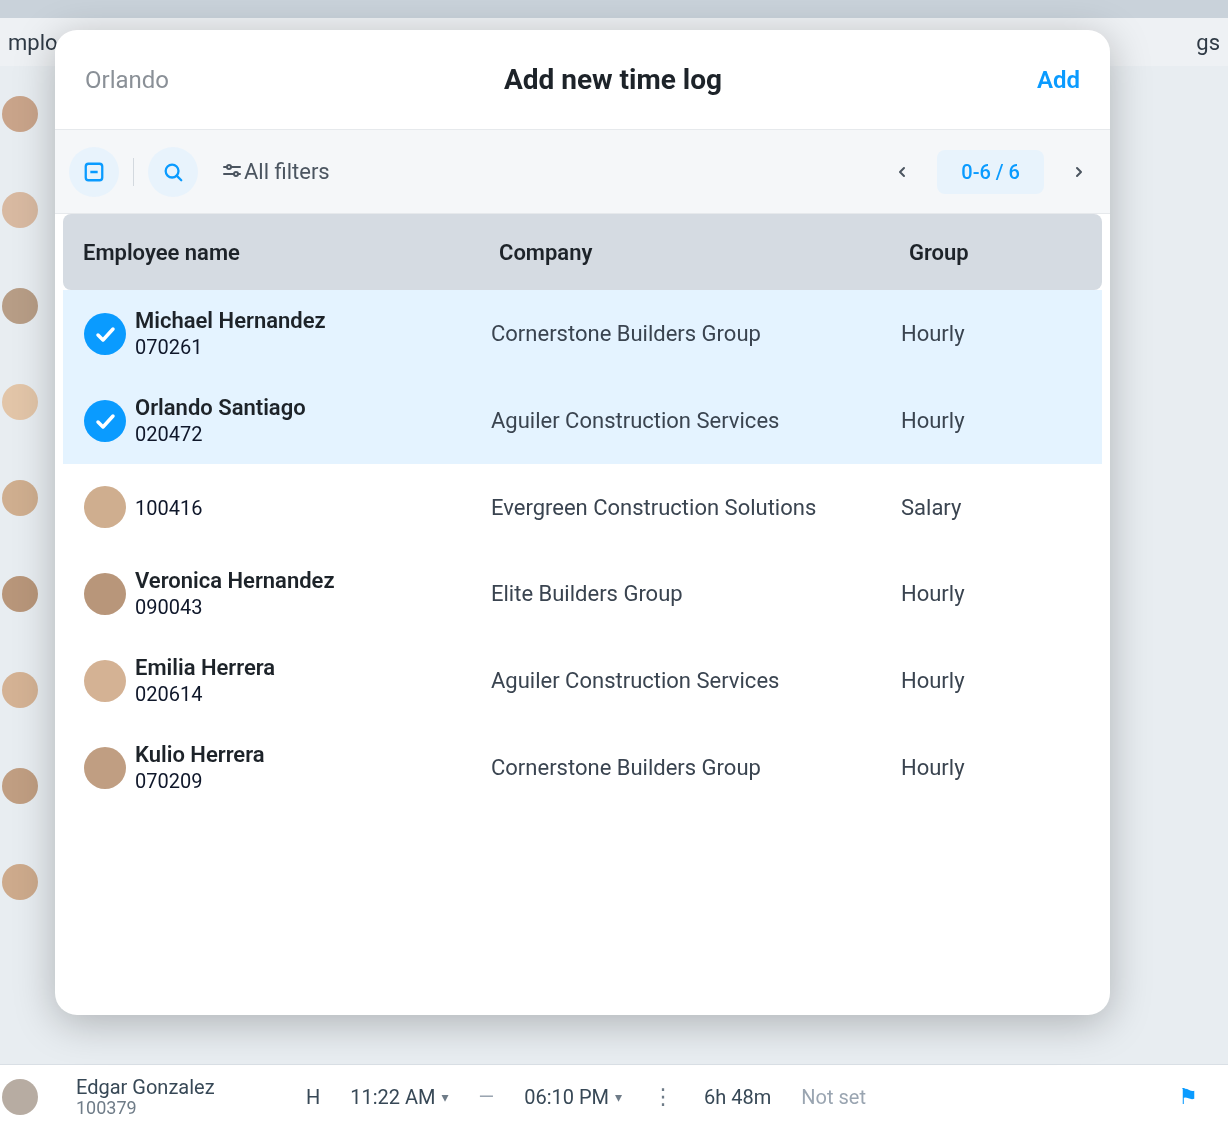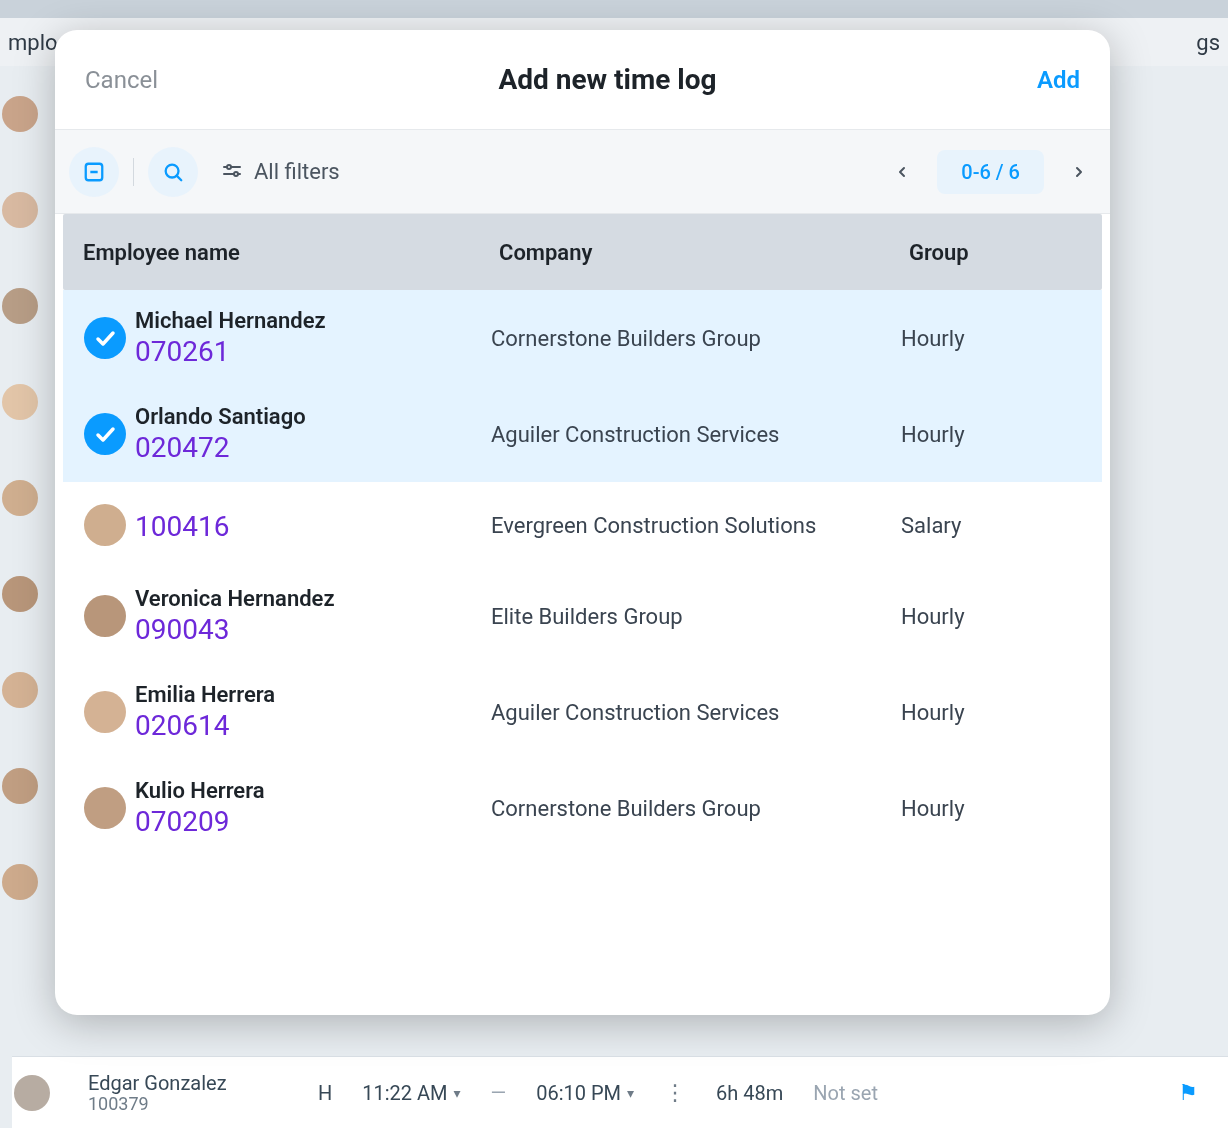--- a/index.html
+++ b/index.html
@@ -5,62 +5,62 @@
   * { box-sizing: border-box; margin: 0; padding: 0; }
   html, body { width: 1228px; height: 1128px; font-family: -apple-system, BlinkMacSystemFont, "Segoe UI", Roboto, Helvetica, Arial, sans-serif; background: #e8edf1; overflow: hidden; color: #1d2329; }
 
   
   .bg { position: absolute; inset: 0; }
   .bg-top { height: 18px; background: #c9d2da; }
   .bg-header { height: 48px; background: #eef1f4; display: flex; align-items: center; padding: 0 8px; font-size: 22px; color: #2f3a45; }
   .bg-header .right { margin-left: auto; }
   .bg-list { position: absolute; left: 0; top: 66px; width: 40px; bottom: 0; display: flex; flex-direction: column; }
   .bg-avatar { width: 36px; height: 36px; border-radius: 50%; margin: 30px 0 30px 2px; background: #b7aca2; }
-  .bg-bottom { position: absolute; left: 12px; right: 0; bottom: 0; height: 72px; background: #fff; border-top: 1px solid #d9dfe5; display: flex; align-items: center; padding-left: 48px; gap: 30px; font-size: 20px; color: #374856; }
+  .bg-bottom { position: absolute; left: 0; right: 0; bottom: 0; height: 64px; background: #fff; border-top: 1px solid #d9dfe5; display: flex; align-items: center; padding-left: 48px; gap: 30px; font-size: 20px; color: #374856; }
   .bg-bottom .avatar { width: 36px; height: 36px; border-radius: 50%; background: #b7aca2; margin-left: -46px; margin-right: 8px; }
   .bg-bottom .name-col { display:flex; flex-direction:column; line-height:1.1; min-width:200px;}
   .bg-bottom .name-col .id { color:#6f7c88; font-size:18px;}
   .bg-bottom .sep { color:#9aa5b1; }
   .bg-bottom .chev { font-size:14px; color:#6f7c88;}
   .bg-bottom .dots { color:#6f7c88; font-size:22px;}
   .bg-bottom .notset { color:#9aa5b1; }
   .bg-bottom .flag { color:#0a9bff; font-size:22px; margin-left:auto; margin-right:30px;}
 
   
   .modal { position: absolute; left: 55px; top: 30px; width: 1055px; height: 985px; background: #fff; border-radius: 22px; box-shadow: 0 8px 40px rgba(0,0,0,0.25); display: flex; flex-direction: column; overflow: hidden; }
 
   .modal-header { height: 100px; display: flex; align-items: center; padding: 0 30px; border-bottom: 1px solid #e6e9ec; }
   .cancel { color: #8a9097; font-size: 24px; cursor: pointer; }
   .title { flex: 1; text-align: center; font-size: 28px; font-weight: 700; color: #1d2329; margin-left: 20px; }
   .add { color: #0a9bff; font-size: 24px; font-weight: 600; cursor: pointer; }
 
   .toolbar { height: 84px; background: #f5f7f9; border-bottom: 1px solid #e6e9ec; display: flex; align-items: center; padding: 0 14px; gap: 14px; }
   .icon-btn { width: 50px; height: 50px; border-radius: 50%; display: inline-flex; align-items: center; justify-content: center; color: #0a9bff; background: #e8f3fc; cursor: pointer; }
   .divider { width: 1px; height: 28px; background: #d3d9df; }
-  .filters { display: inline-flex; align-items: center; gap: 10px; color: #4b5560; font-size: 22px; margin-left: 8px; cursor: pointer; }
+  .filters { display: inline-flex; align-items: center; color: #4b5560; font-size: 22px; margin-left: 8px; cursor: pointer; }
   .filters svg { color: #4b5560; }
   .spacer { flex: 1; }
   .page-nav { display: inline-flex; align-items: center; gap: 18px; }
   .chevron { width: 34px; height: 34px; display:inline-flex; align-items:center; justify-content:center; color:#4b5560; cursor:pointer; }
   .page-pill { background: #e8f3fc; color: #0a9bff; font-size: 20px; font-weight: 500; padding: 10px 24px; border-radius: 8px; }
 
-  .col-header { height: 76px; background: #d5dbe2; display: flex; align-items: center; padding-left: 20px; font-size: 22px; font-weight: 600; color: #1d2329; margin: 0 8px; border-radius: 2px; }
+  .col-header { height: 76px; background: #d5dbe2; display: flex; align-items: center; padding-left: 20px; font-size: 22px; font-weight: 600; color: #1d2329; margin: 0 8px; border-radius: 8px; }
   .col-header .c1 { width: 416px; }
   .col-header .c2 { width: 410px; }
   .col-header .c3 { flex: 1; }
 
   .rows { flex: 1; overflow: auto; padding: 0 8px; }
   .row { display: flex; align-items: center; padding: 18px 12px; min-height: 86px; cursor:pointer; }
   .row.selected { background: #e4f3ff; }
   .avatar-cell { width: 60px; display:flex; align-items:center; justify-content:center; }
   .avatar { width: 42px; height: 42px; border-radius: 50%; background: #c2b8ae; background-size: cover; background-position: center; }
   .check { width: 42px; height: 42px; border-radius: 50%; background: #0a9bff; display:inline-flex; align-items:center; justify-content:center; color:#fff; }
   .name-cell { width: 356px; padding-right: 10px; }
   .name-cell .ename { font-size: 22px; font-weight: 600; color: #1d2329; }
-  .name-cell .eid { font-size: 28px; color: #6d28d9; margin-top: 2px; }
+  .name-cell .eid { font-size: 20px; color: #0f172a; margin-top: 2px; }
   .company-cell { width: 410px; font-size: 22px; color: #3a4450; padding-right: 18px; }
   .type-cell { flex: 1; font-size: 22px; color: #3a4450; }
 
   svg { display:block; }
 </style>
 </head>
 <body>
 
 <div class="bg">
   <div class="bg-top"></div>
@@ -98,21 +98,21 @@
     <span class="dots">⋮</span>
     <span>6h 48m</span>
     <span class="notset">Not set</span>
     <span class="flag">⚑</span>
   </div>
 </div>
 
 <div class="modal">
 
   <div class="modal-header">
-    <span class="cancel">Cancel</span>
+    <span class="cancel">Orlando</span>
     <span class="title">Add new time log</span>
     <span class="add">Add</span>
   </div>
 
   <div class="toolbar">
     <span class="icon-btn">
       <svg width="22" height="22" viewBox="0 0 24 24" fill="none" stroke="currentColor" stroke-width="2.5">
         <rect x="3" y="3" width="18" height="18" rx="3"></rect>
           <line x1="8" y1="12" x2="16" y2="12"></line>
       </svg>

